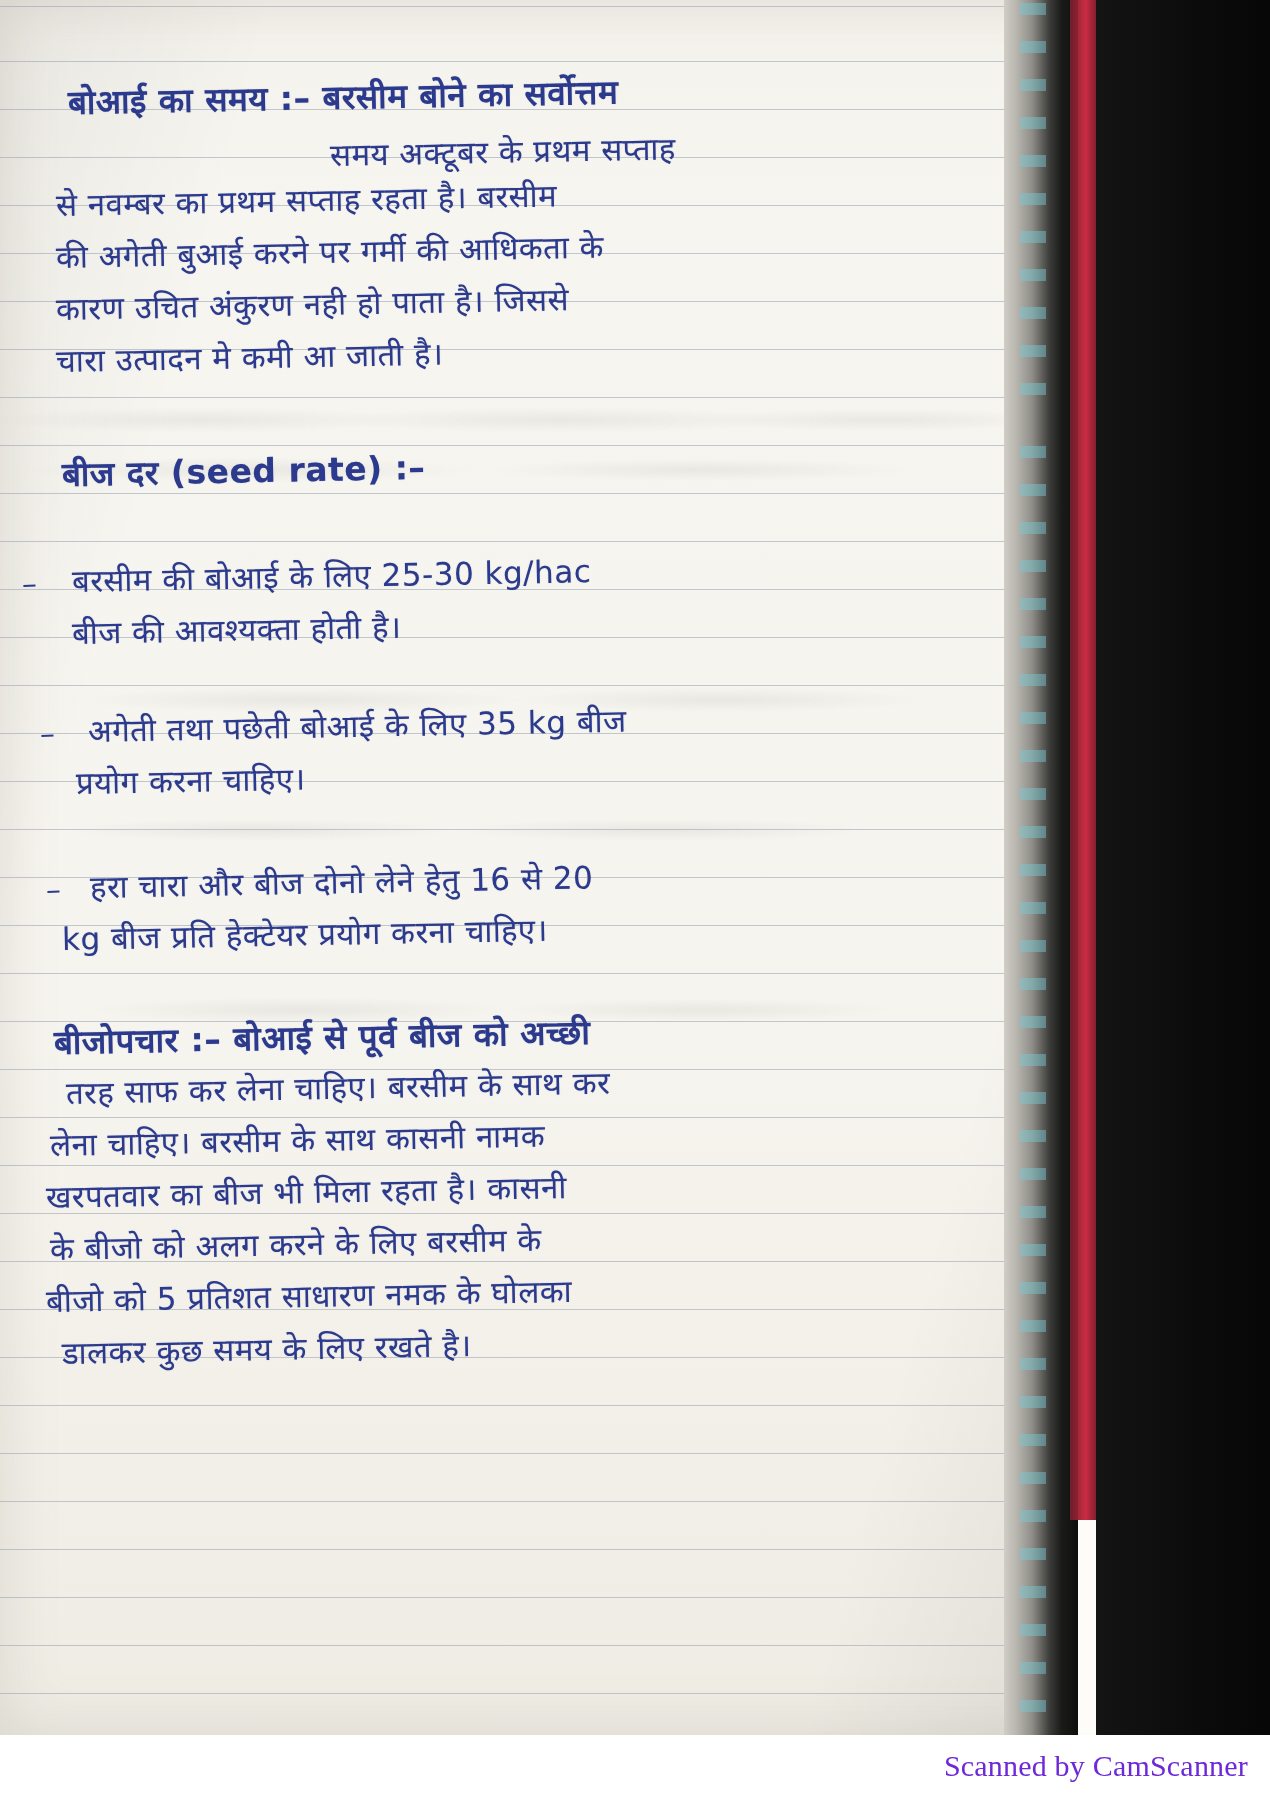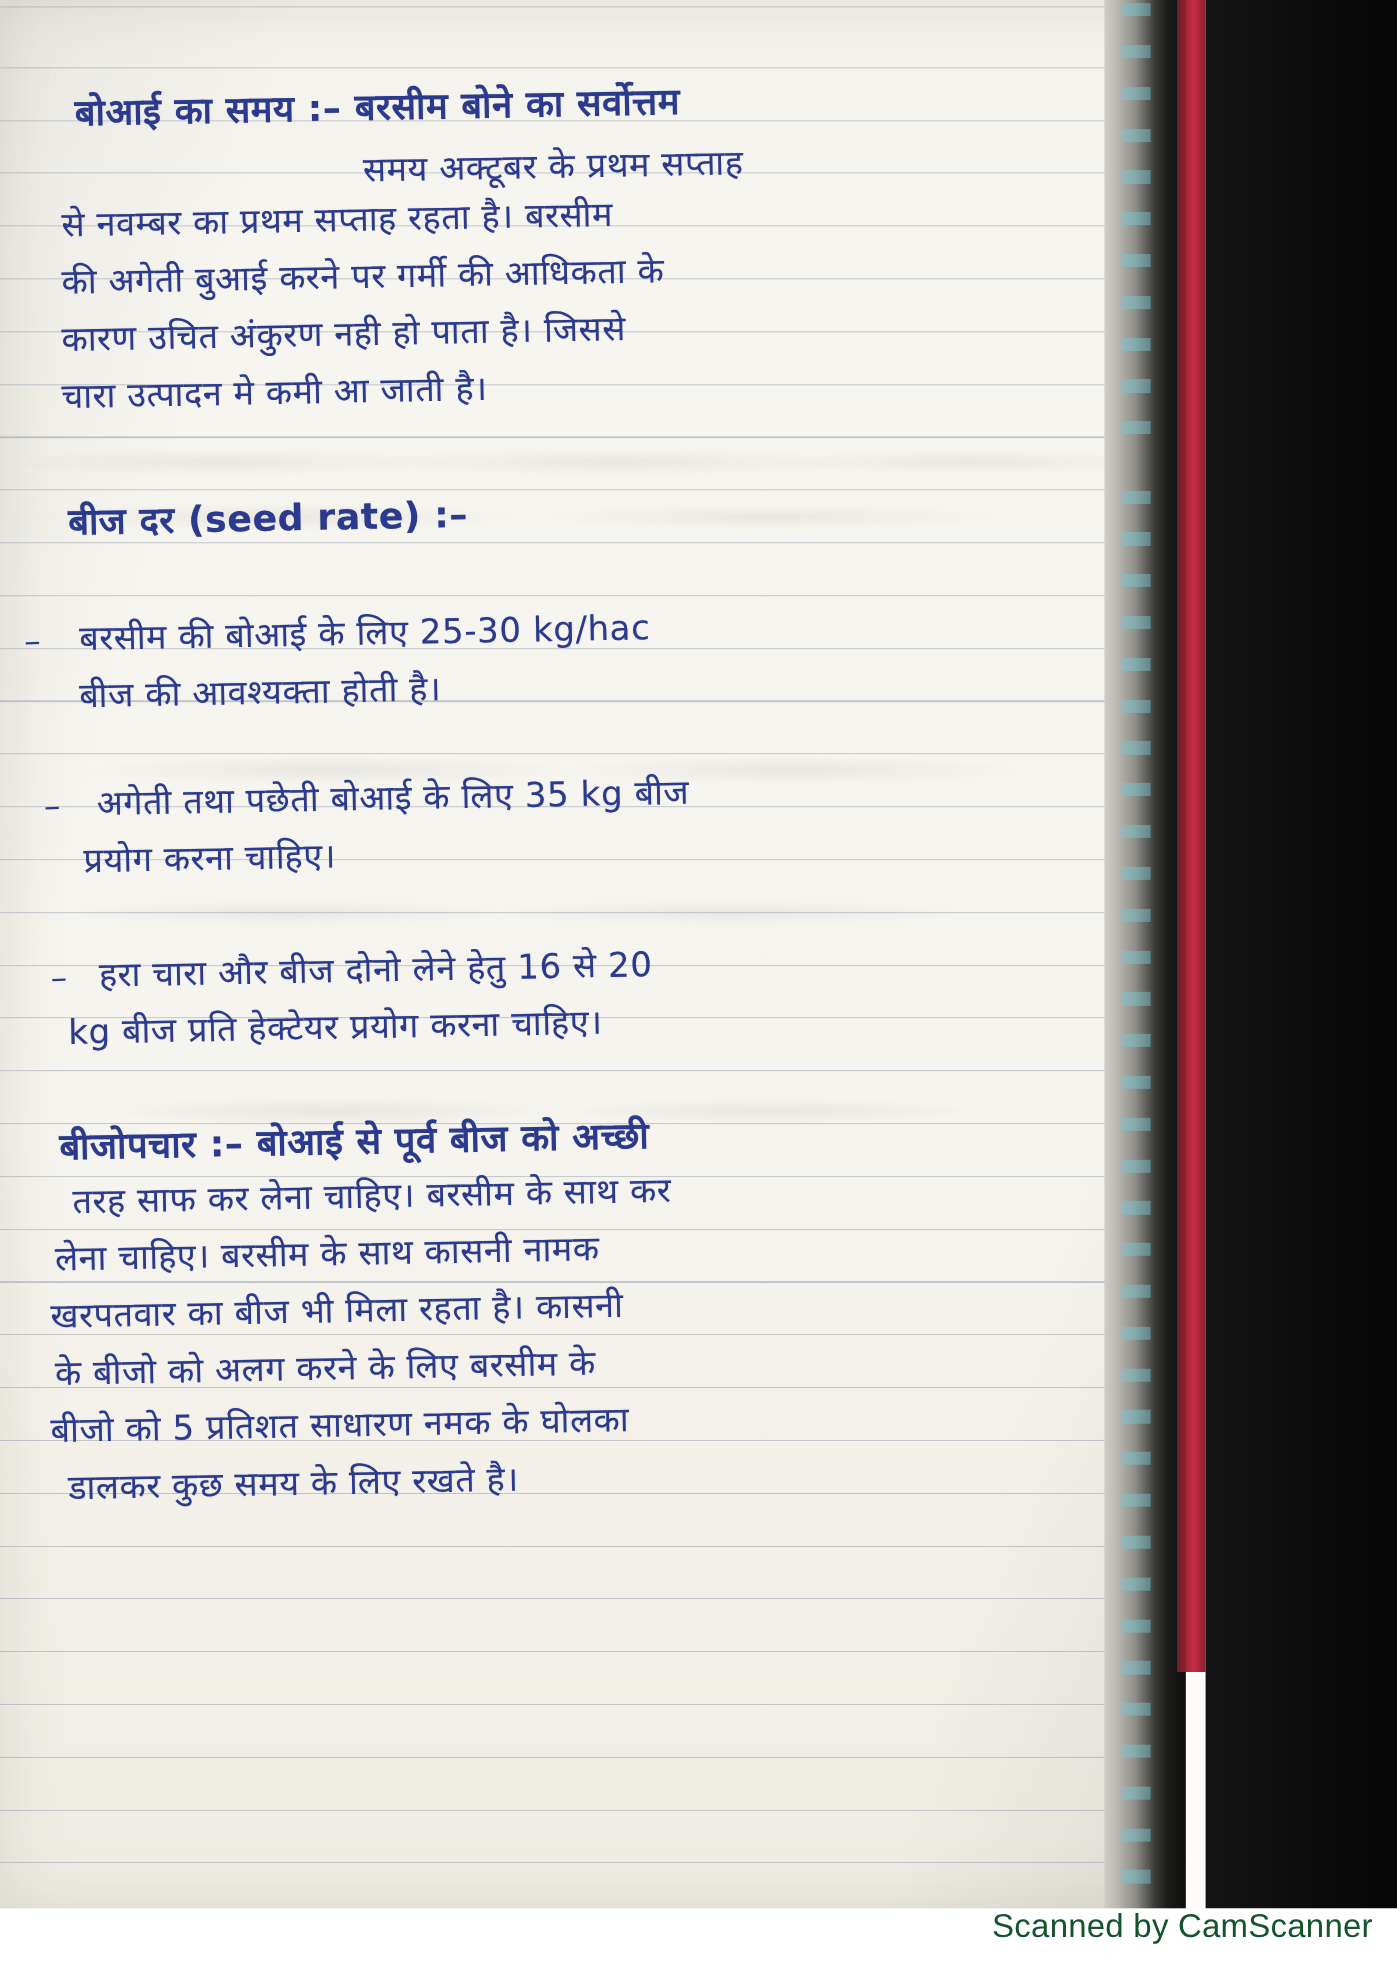--- a/index.html
+++ b/index.html
@@ -158,24 +158,24 @@
     position: absolute;
     left: 0;
     top: 1735px;
     width: 1270px;
     height: 62px;
     background: #ffffff;
   }
   .footer-text {
     position: absolute;
     right: 22px;
-    top: 0;
-    font-family: Liberation Sans, sans-serif;
+    top: 14px;
+    font-family: Liberation Serif, serif;
     font-size: 30px;
-    color: #14532d;
+    color: #6d28d9;
     letter-spacing: 0.2px;
   }
 </style>
 </head>
 <body>
 
 <div id="page">
 
   <div class="paper"></div>
   <div class="bleed"></div>

